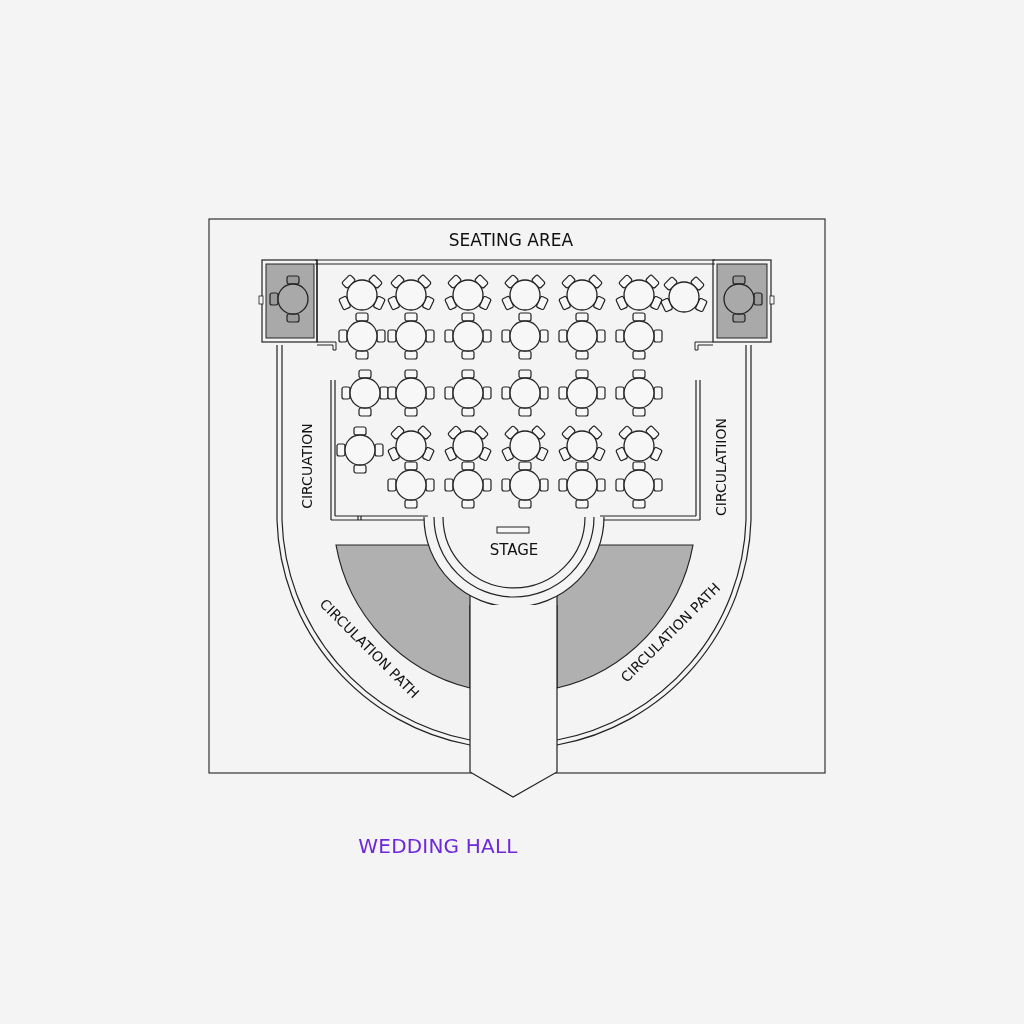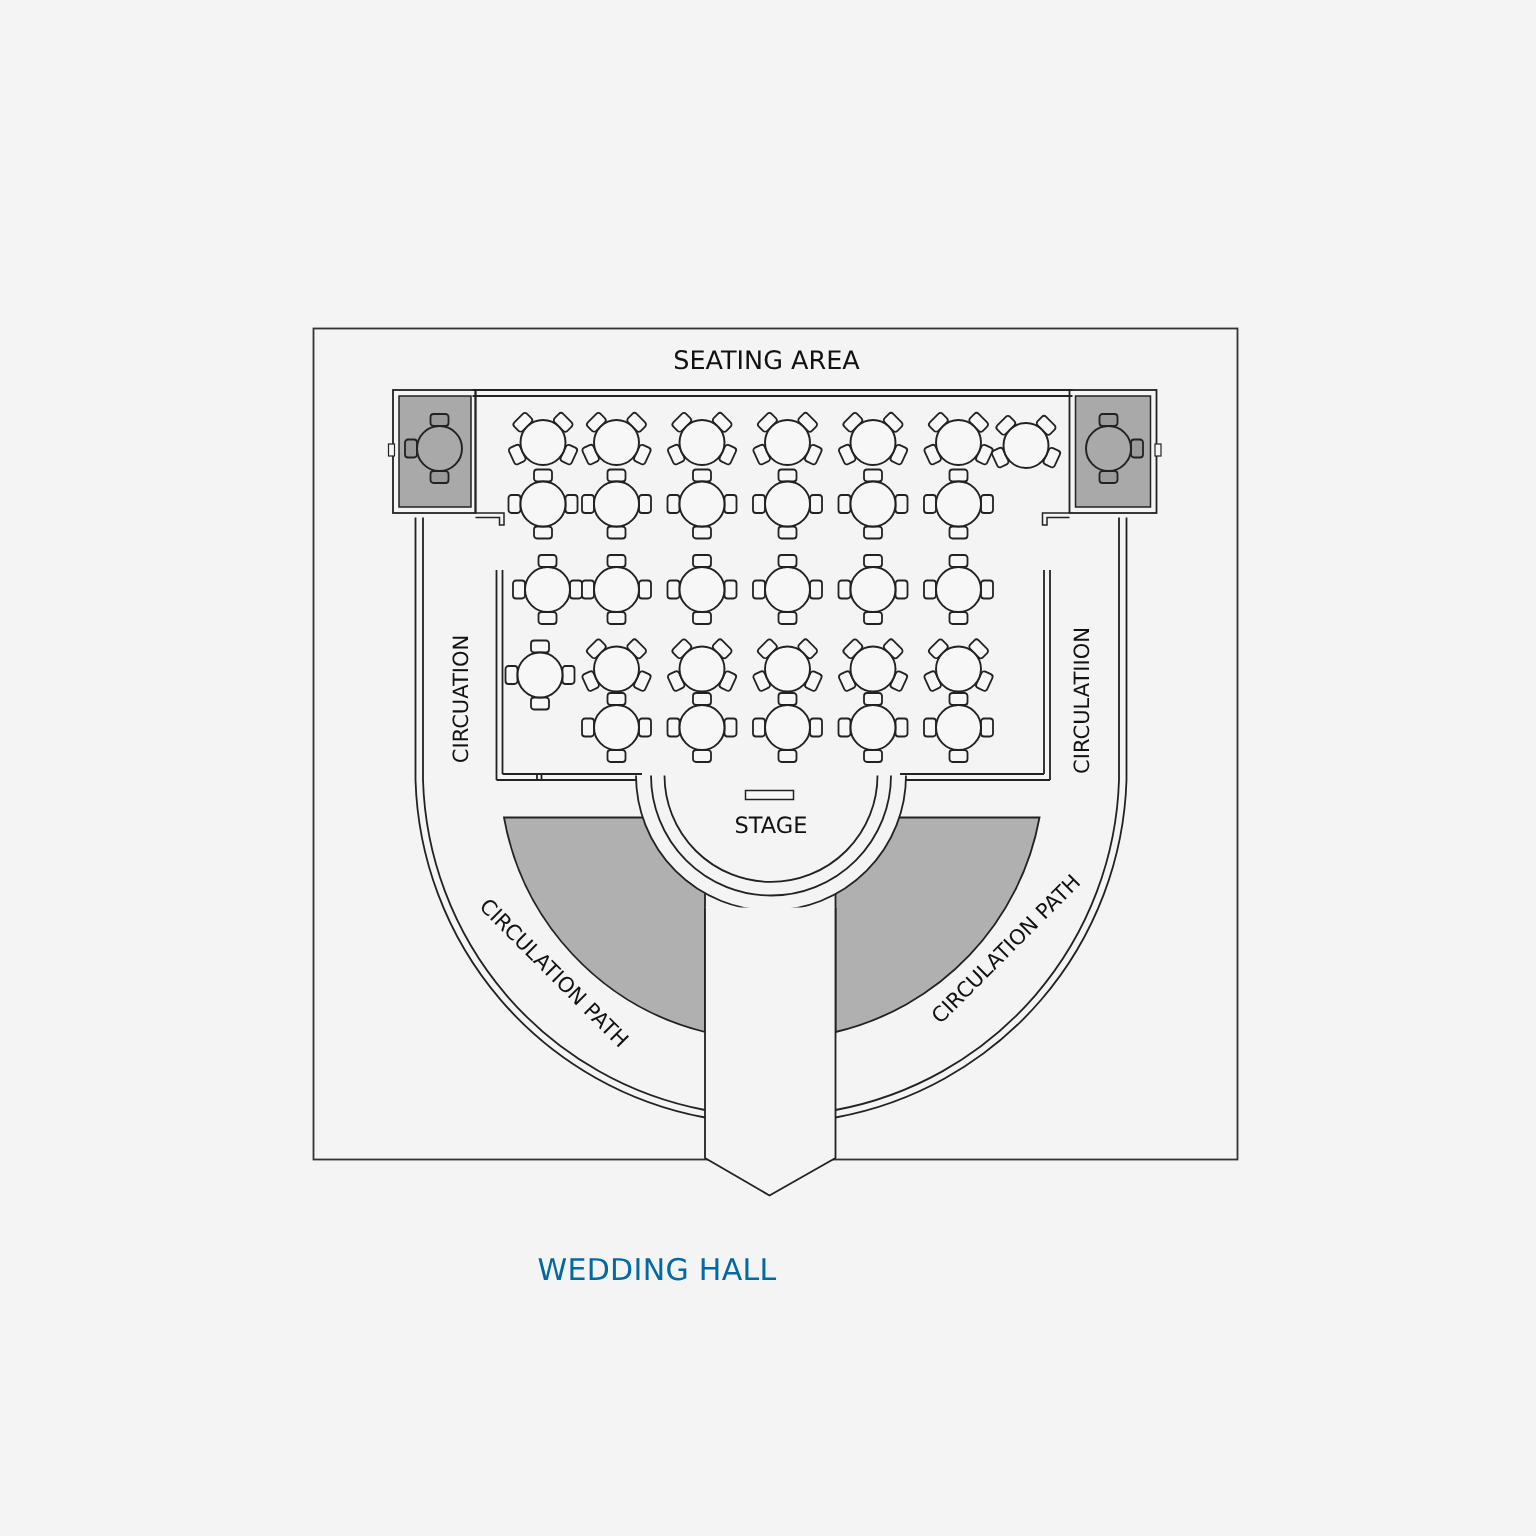--- a/index.html
+++ b/index.html
@@ -8,21 +8,21 @@
       background: #f4f4f4;
       position: relative;
       overflow: hidden;
       font-family: "Liberation Sans", "DejaVu Sans", sans-serif;
     }
     #plan { position: absolute; left: 0; top: 0; }
     .lbl { font-family: "DejaVu Sans", "Liberation Sans", sans-serif; fill: #111; }
     .caption {
       position: absolute; left: 0; width: 876px; top: 834px;
       text-align: center; font-size: 20px; letter-spacing: 0.2px;
-      color: #0369a1; font-family: "DejaVu Sans", "Liberation Sans", sans-serif;
+      color: #6d28d9; font-family: "DejaVu Sans", "Liberation Sans", sans-serif;
     }
   </style>
 </head>
 <body>
 
 <svg id="plan" width="1024" height="1024" viewBox="0 0 1024 1024">
   <defs>
 
     <g id="tbl-cross">
       <g fill="#f7f7f7" stroke="#222" stroke-width="1.2">

